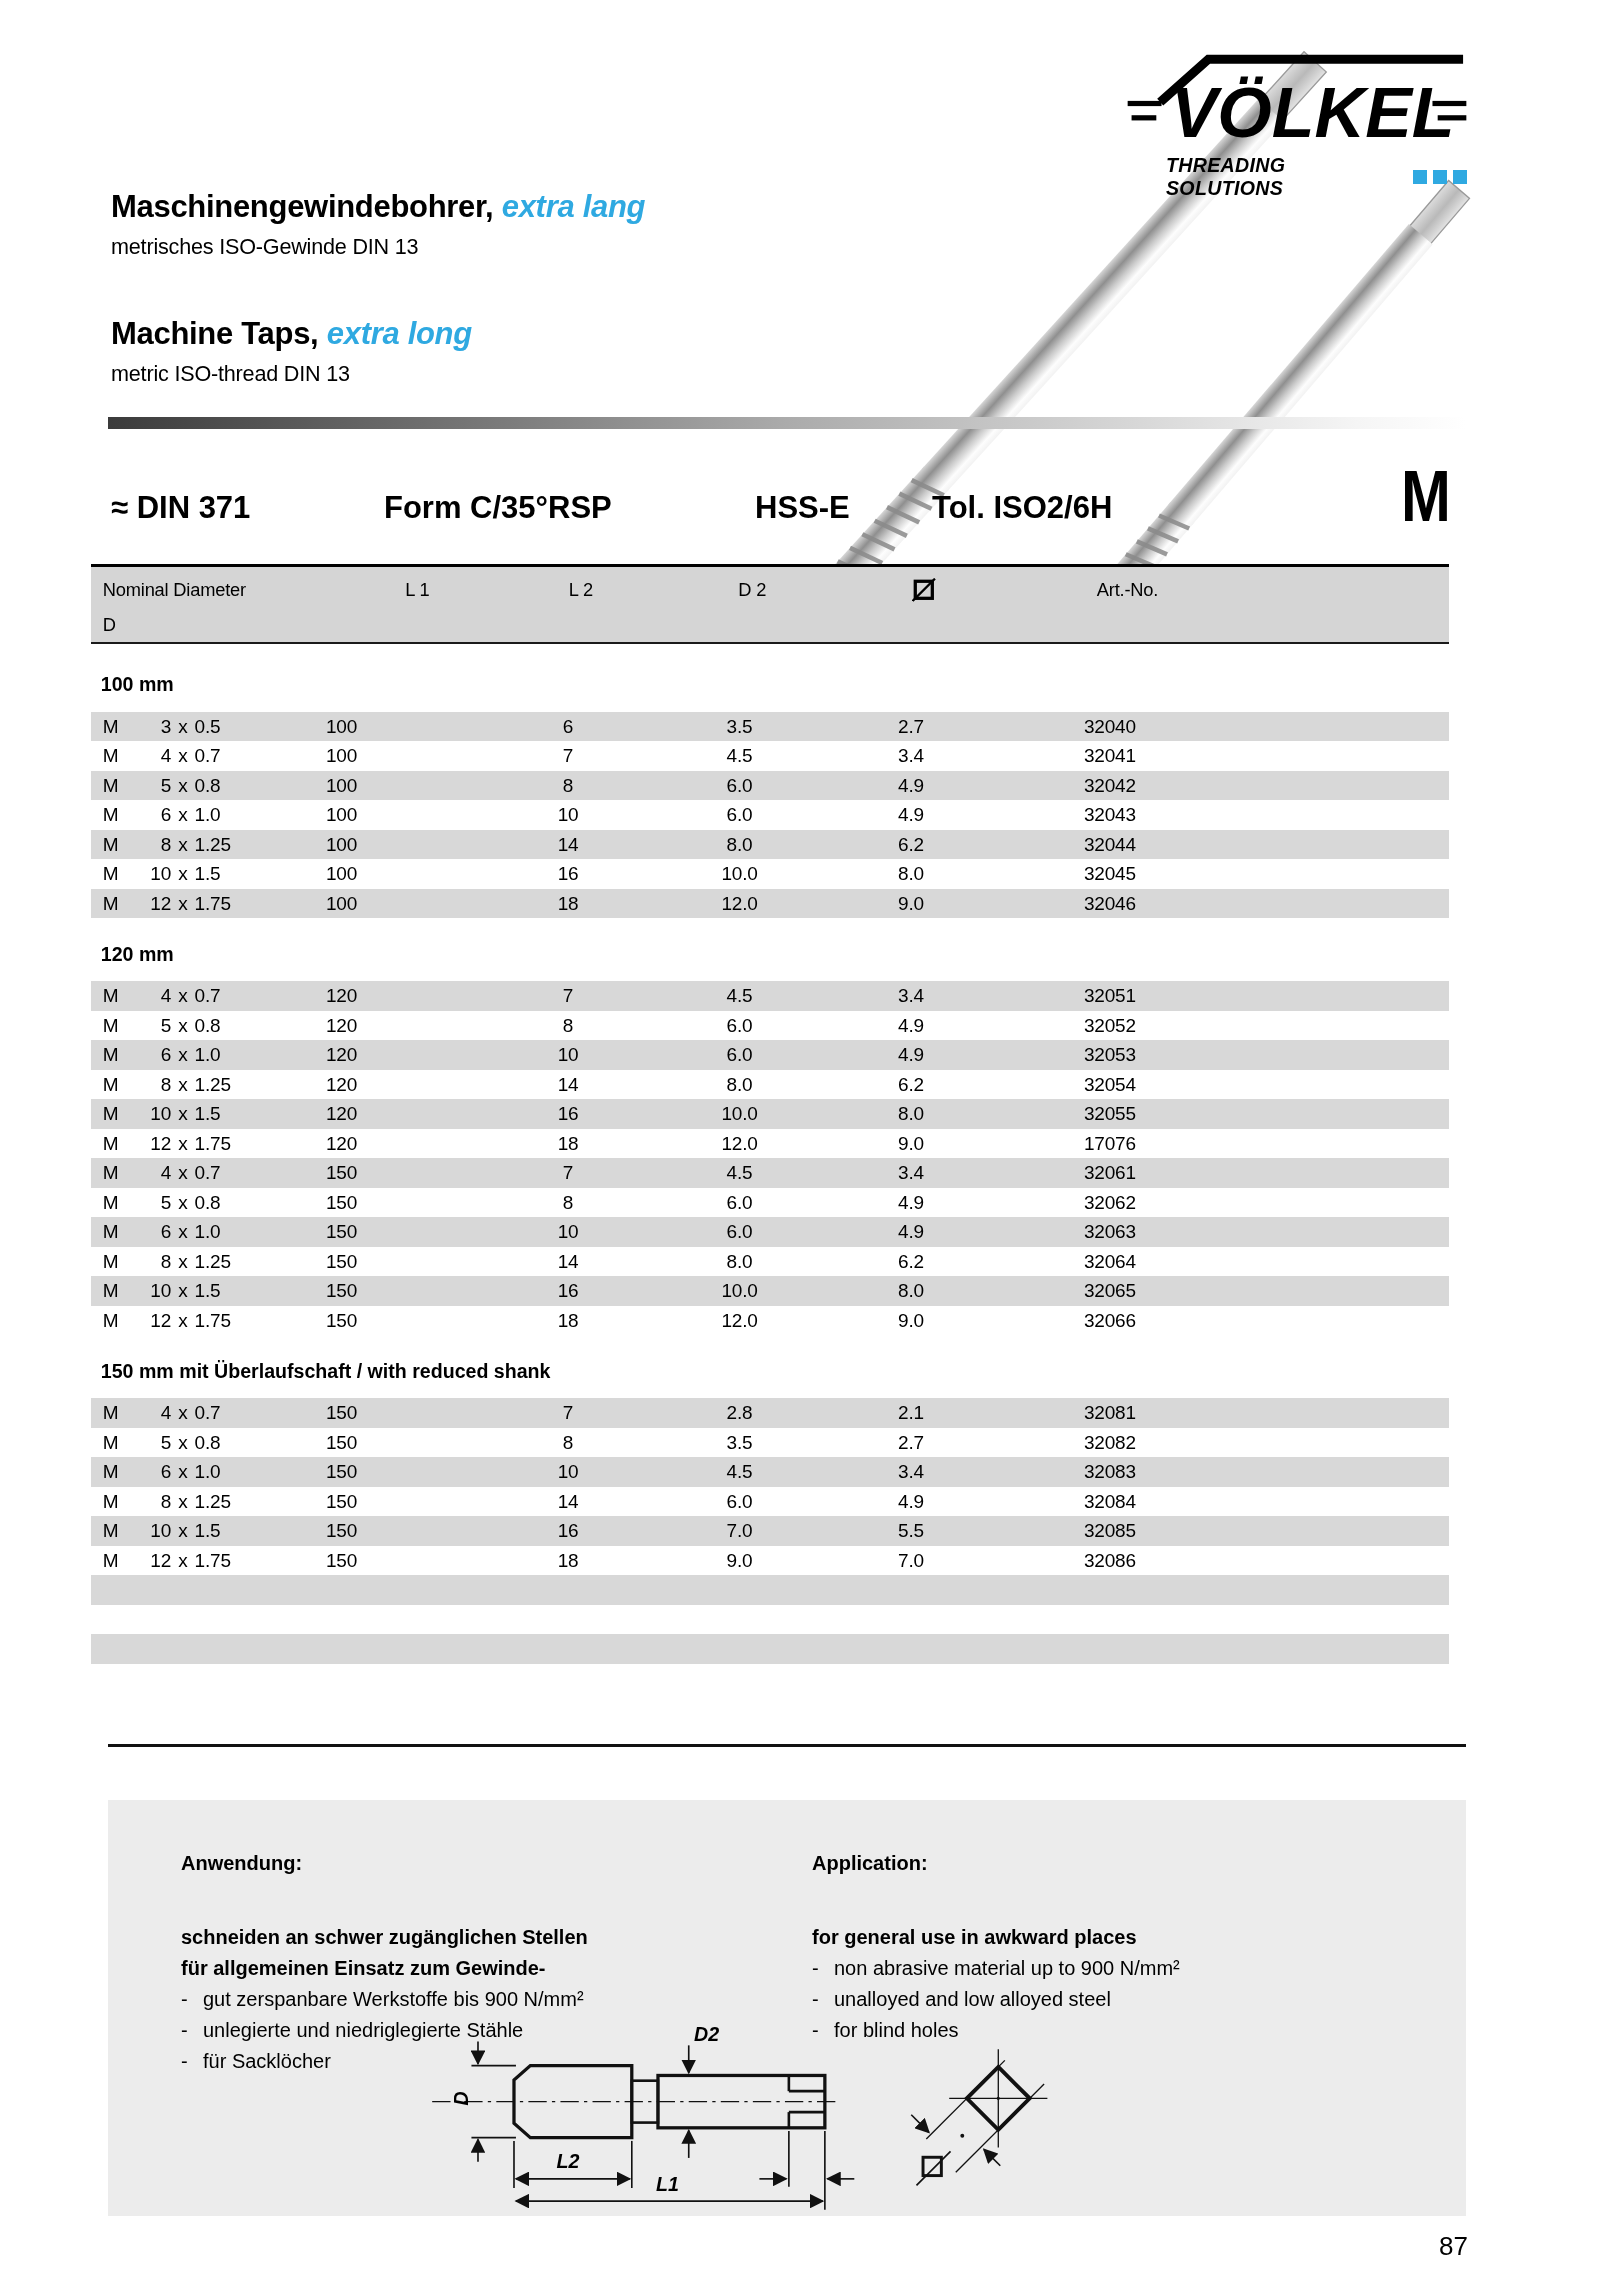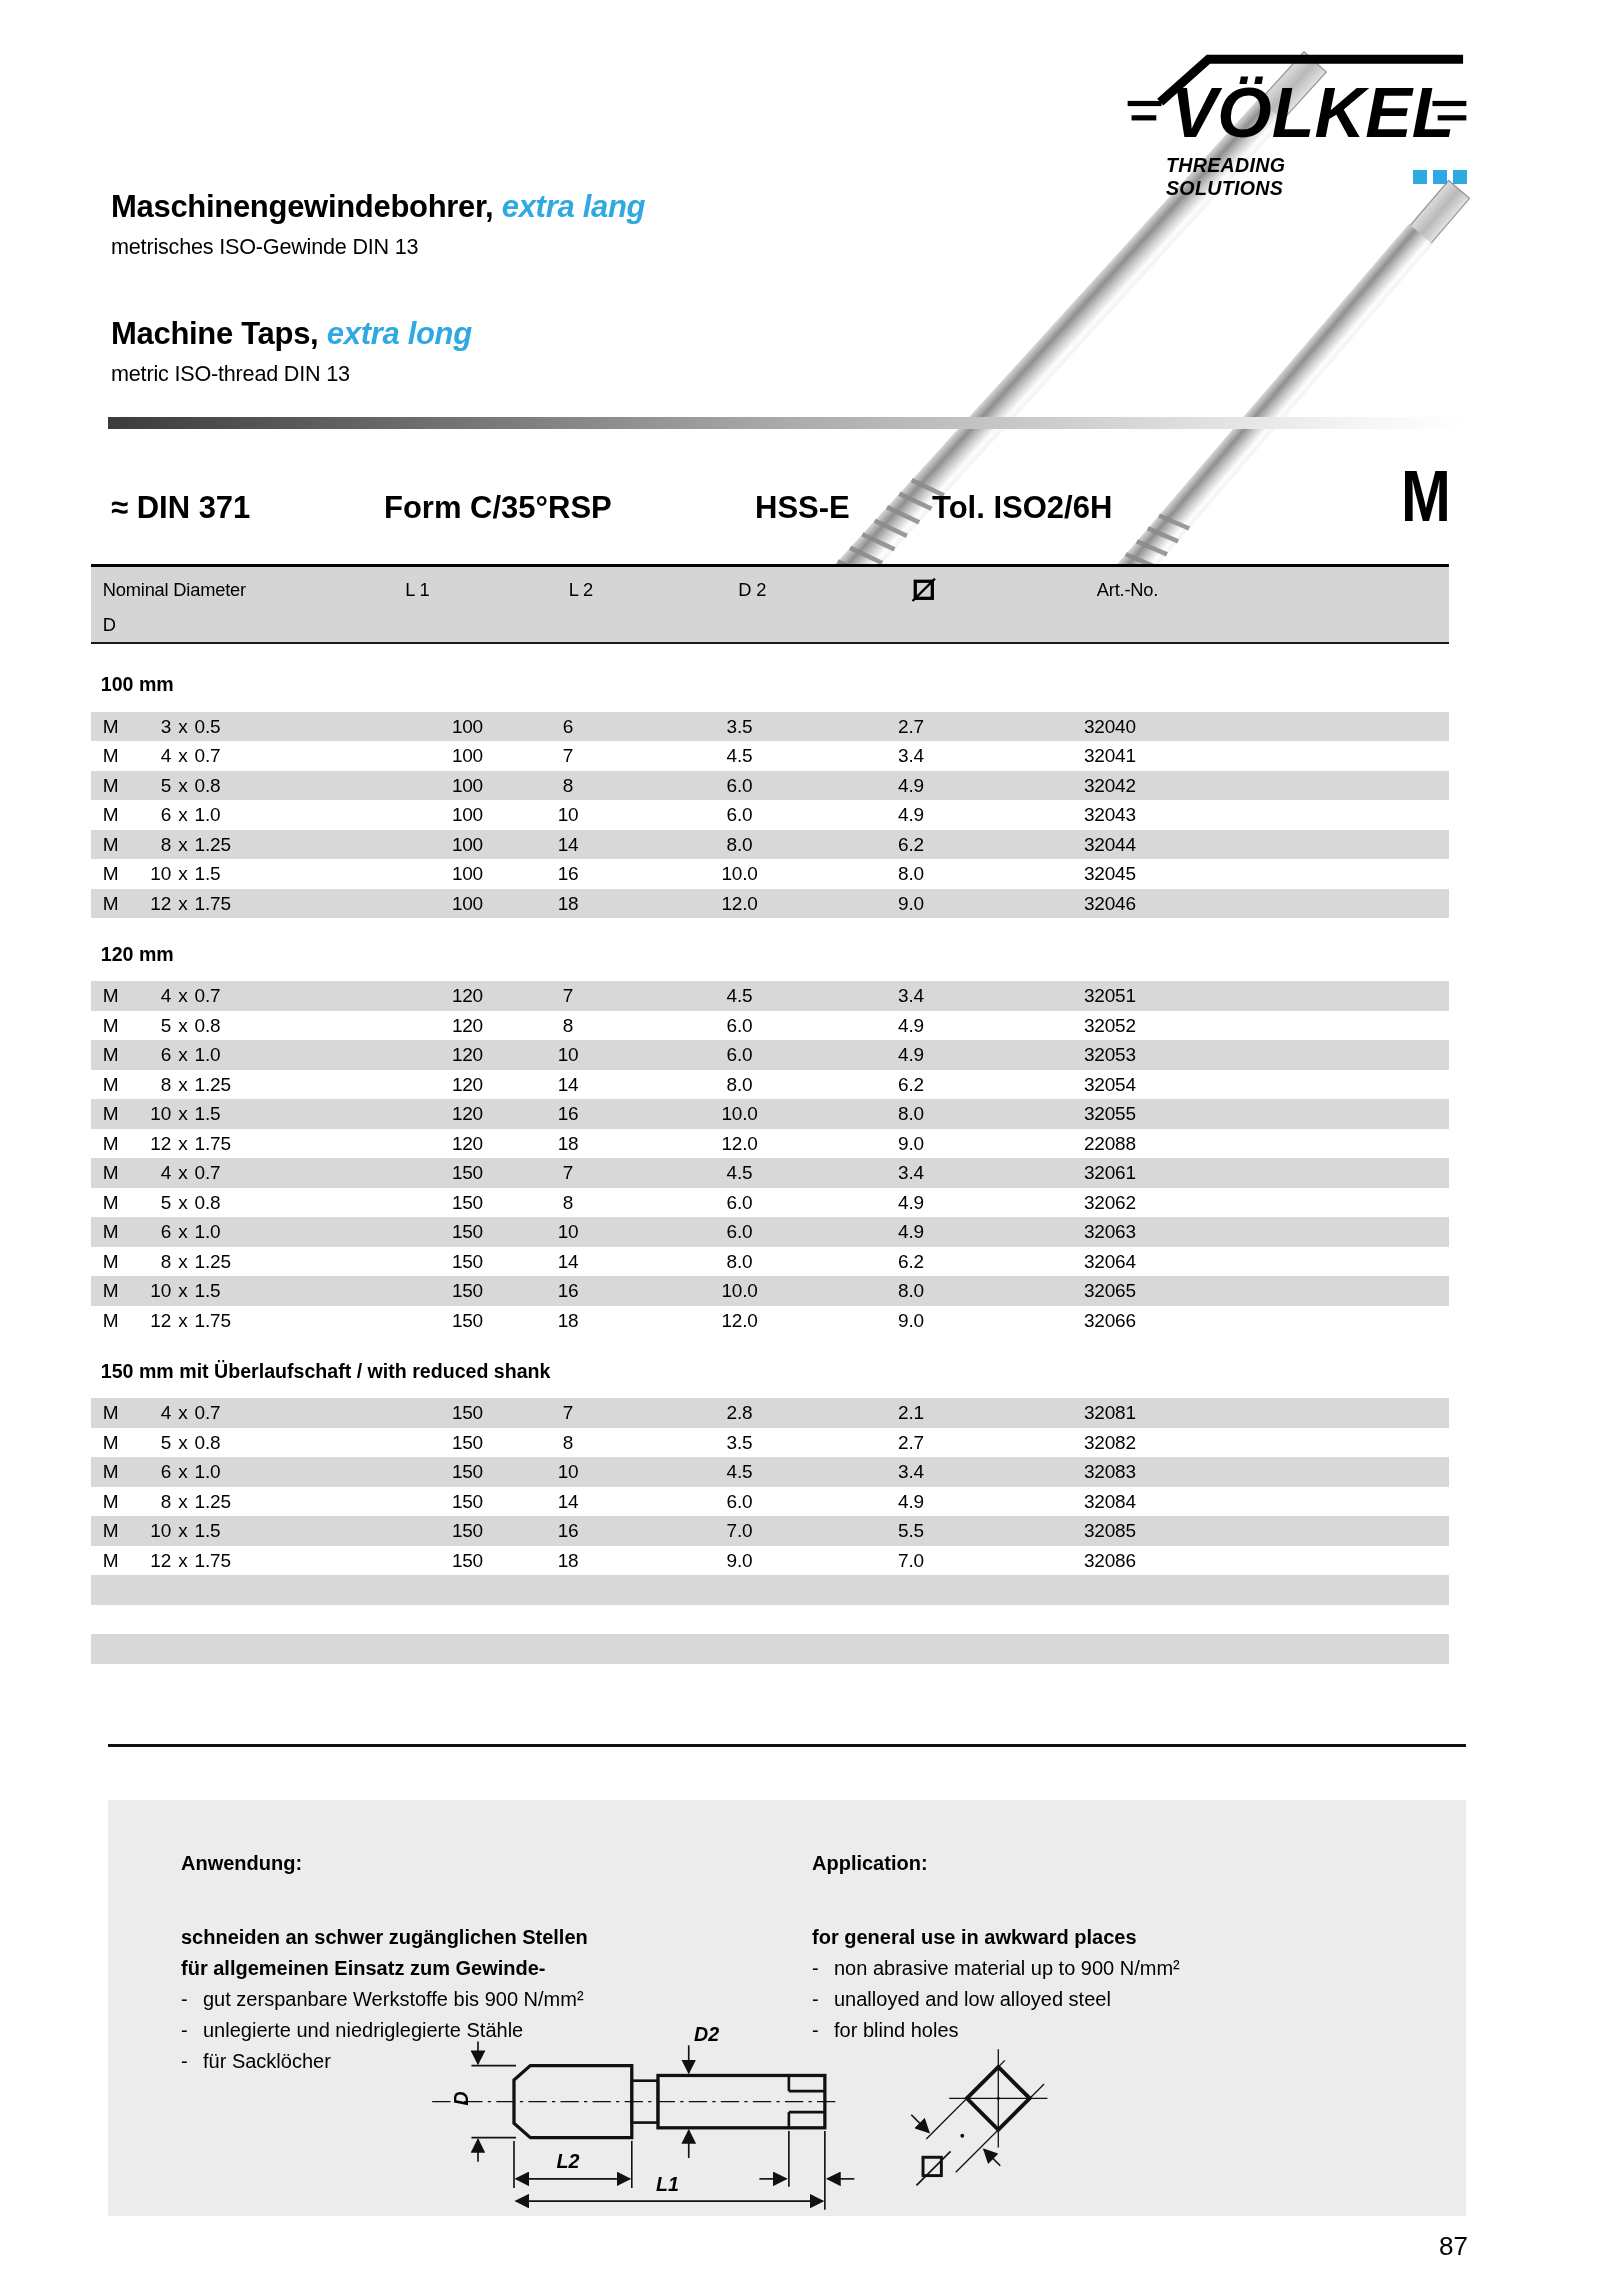--- a/index.html
+++ b/index.html
@@ -48,21 +48,21 @@
 
   .sec-label{font-size:19.6px;font-weight:bold;padding-left:9.8px;margin-top:23.6px;margin-bottom:14.4px;line-height:25px;}
   .sec-label.first{margin-top:28px;}
   .trow{display:flex;height:29.5px;line-height:29.5px;font-size:19px;background:var(--rowgray,#d8d8d8);letter-spacing:-0.2px;}
   .trow.alt{background:#fff;}
   .trow .c{display:inline-block;}
   .c.m{width:39px;padding-left:11.8px;box-sizing:border-box;}
   .c.size{width:196px;}
   .sd{display:inline-block;width:41px;text-align:right;}
   .sx{display:inline-block;width:23.6px;text-align:center;}
-  .trow .c:nth-child(3){width:157px;text-align:right;}
+  .trow .c:nth-child(3){width:157px;text-align:left;}
   .trow .c:nth-child(4){width:170px;text-align:center;}
   .trow .c:nth-child(5){width:173px;text-align:center;}
   .trow .c:nth-child(6){width:170px;text-align:center;}
   .trow .c.art{padding-left:88px;}
 
   .thick-rule{position:absolute;left:108px;top:1744px;width:1358px;height:3.3px;background:#111;z-index:4;}
 
   
   .app-box{position:absolute;left:108px;top:1800px;width:1358px;height:416px;background:var(--panelgray,#ececec);z-index:2;}
   .app-col{position:absolute;top:52px;width:589px;}
@@ -302,21 +302,21 @@
           <span class="c">8.0</span>
           <span class="c art">32055</span>
         </div>
         <div class="trow alt">
           <span class="c m">M</span>
           <span class="c size"><span class="sd">12</span><span class="sx">x</span><span class="sp">1.75</span></span>
           <span class="c">120</span>
           <span class="c">18</span>
           <span class="c">12.0</span>
           <span class="c">9.0</span>
-          <span class="c art">22088</span>
+          <span class="c art">17076</span>
         </div>
         <div class="trow">
           <span class="c m">M</span>
           <span class="c size"><span class="sd">4</span><span class="sx">x</span><span class="sp">0.7</span></span>
           <span class="c">150</span>
           <span class="c">7</span>
           <span class="c">4.5</span>
           <span class="c">3.4</span>
           <span class="c art">32061</span>
         </div>

